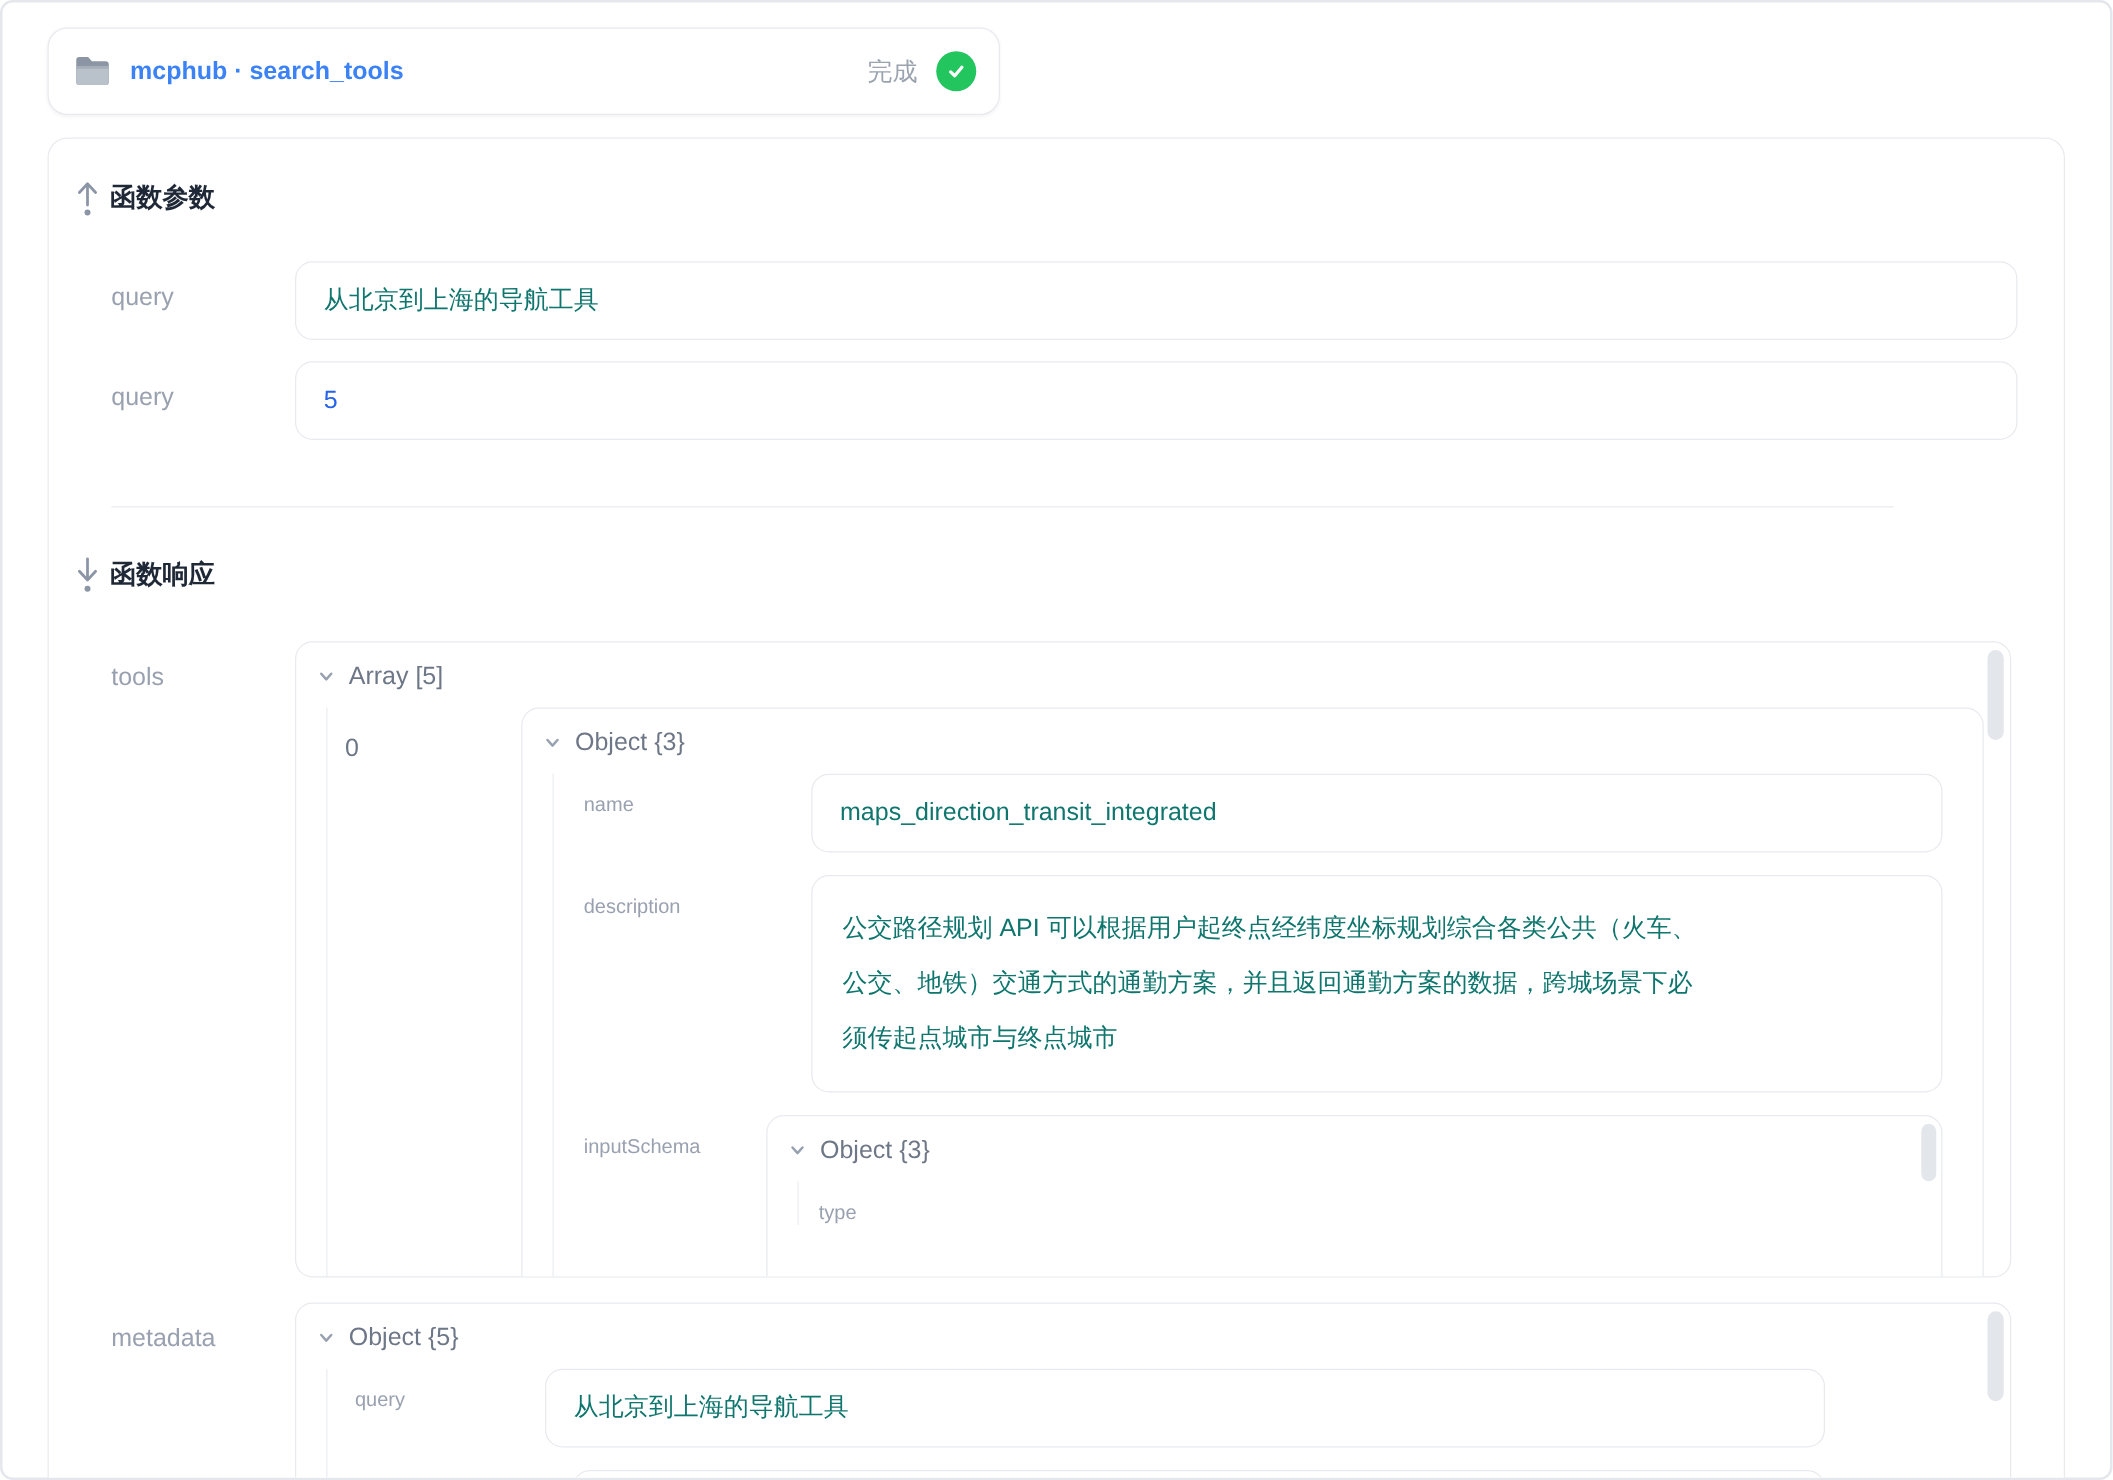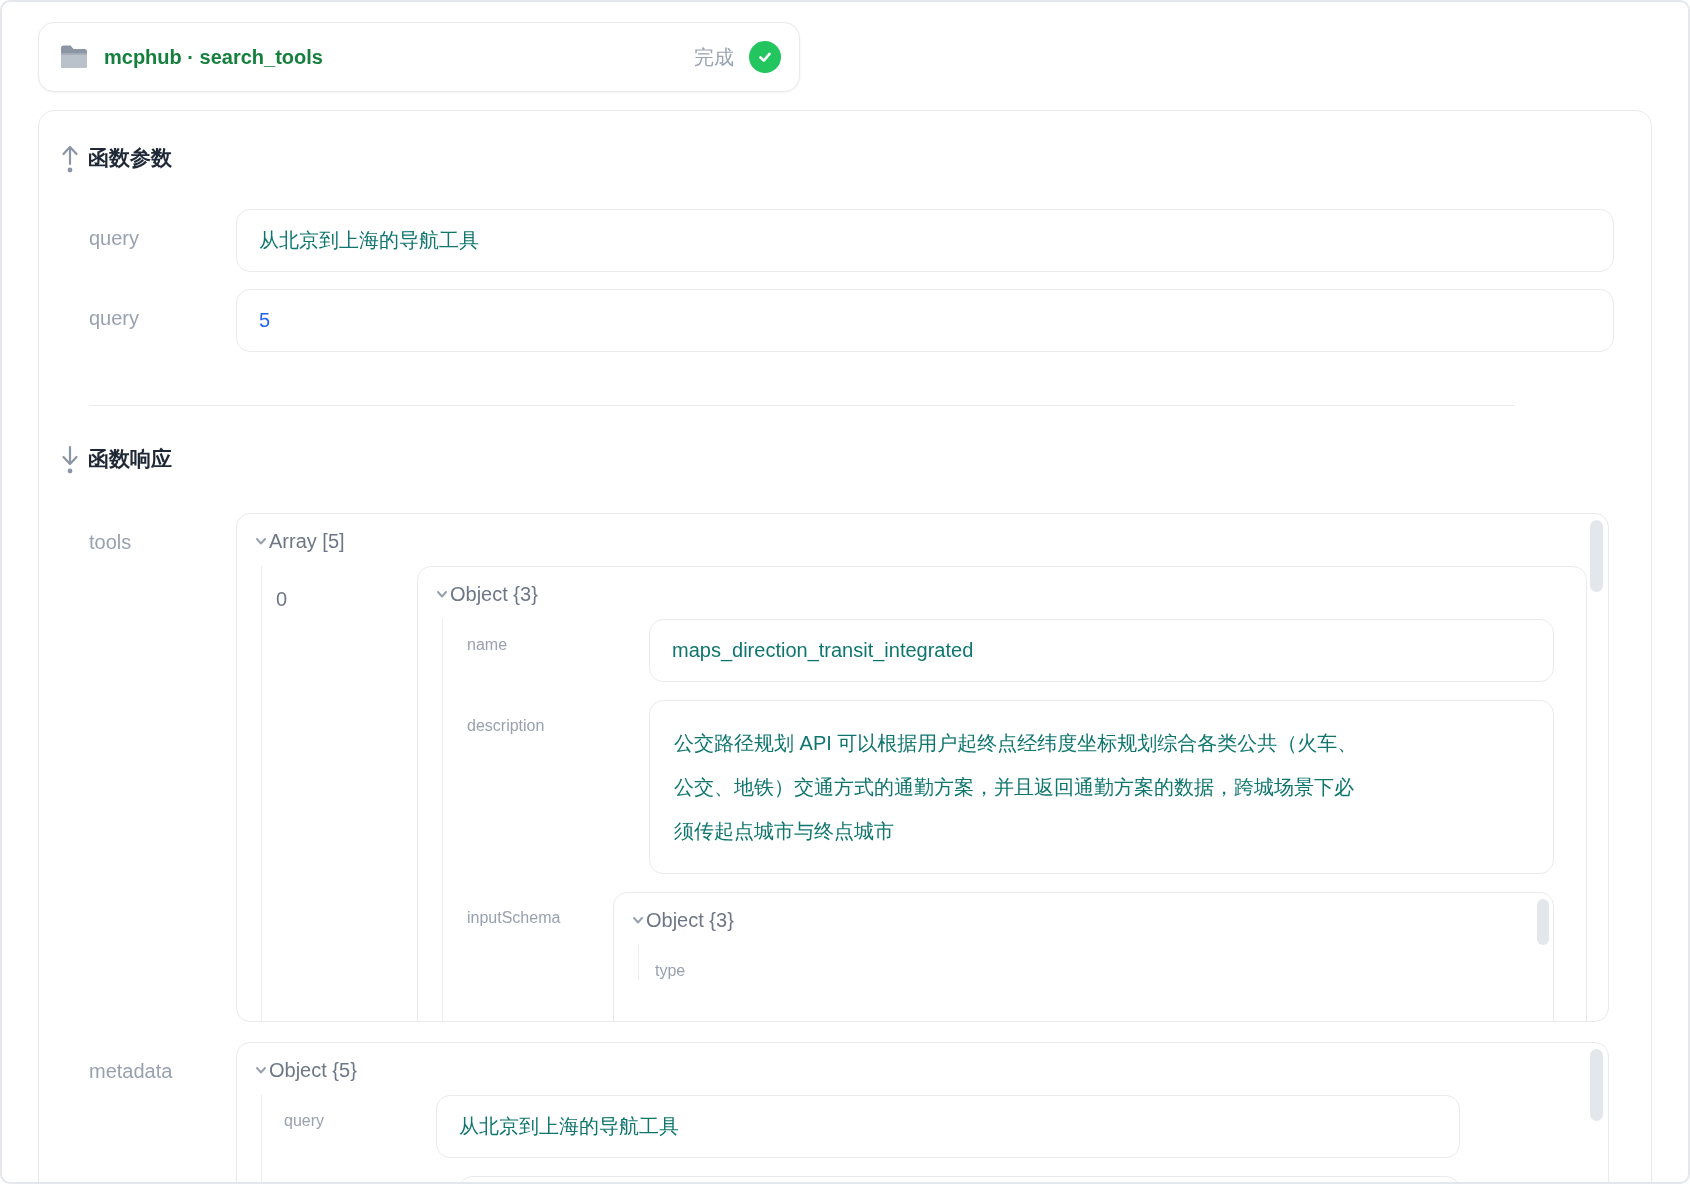--- a/index.html
+++ b/index.html
@@ -19,21 +19,21 @@
     margin:20px 0 0 36px;
     width:762px; height:70px;
     border:1.5px solid #e8eaee;
     border-radius:16px;
     background:#fff;
     box-shadow:0 1px 3px rgba(15,23,42,.05);
     display:flex; align-items:center;
     padding:0 18px 0 20px;
   }
   .folder-icon { width:30px; height:26px; flex:0 0 auto; }
-  .chip-title { margin-left:15px; font-size:20px; font-weight:700; color:#15803d; }
+  .chip-title { margin-left:15px; font-size:20px; font-weight:700; color:#3b82f6; }
   .chip-spacer { flex:1; }
   .chip-status { font-size:20px; color:#9aa3b0; margin-right:15px; }
   .status-badge {
     width:32px; height:32px; border-radius:50%;
     background:#22c55e; display:flex; align-items:center; justify-content:center;
   }
 
   
   .main-card {
     margin:18px 0 0 36px;
@@ -80,21 +80,21 @@
   .tools-box { margin-right:42px; height:509px; overflow:hidden; }
   .meta-box  { margin-right:42px; height:400px; overflow:hidden; }
 
   .scroll-thumb {
     position:absolute; right:5px; top:6px;
     width:13px; height:72px;
     border-radius:7px; background:#e3e6ea;
   }
   .scroll-thumb.small { width:12px; height:46px; right:4px; }
 
-  .jrow { display:flex; align-items:center; height:26px; font-size:20px; color:#6e7787; }
+  .jrow { display:flex; align-items:center; gap:10px; height:26px; font-size:20px; color:#6e7787; }
   .chev { width:16px; height:16px; flex:0 0 auto; }
 
   .jchildren {
     margin:12px 0 0 8px;
     border-left:1.5px solid #ebedf1;
     padding-left:14px;
   }
   .jitem { display:flex; align-items:flex-start; }
   .jindex { width:141px; flex:0 0 auto; padding-top:22px; font-size:20px; color:#6e7787; }
 

